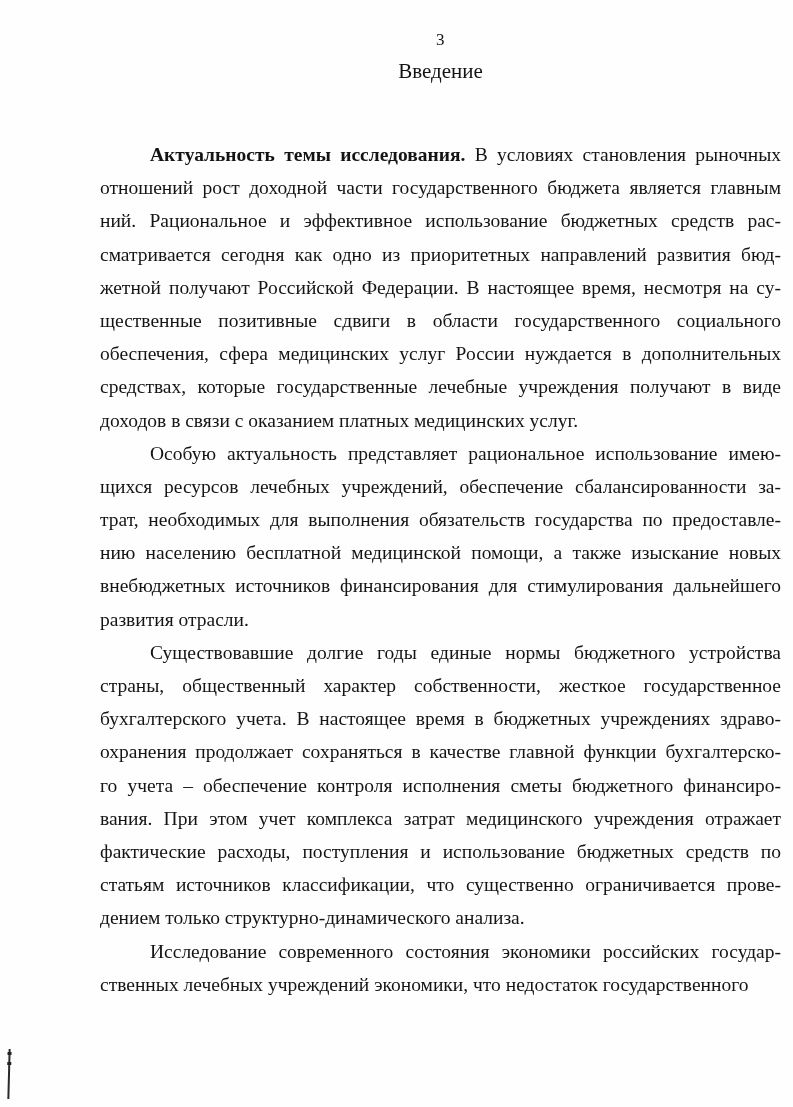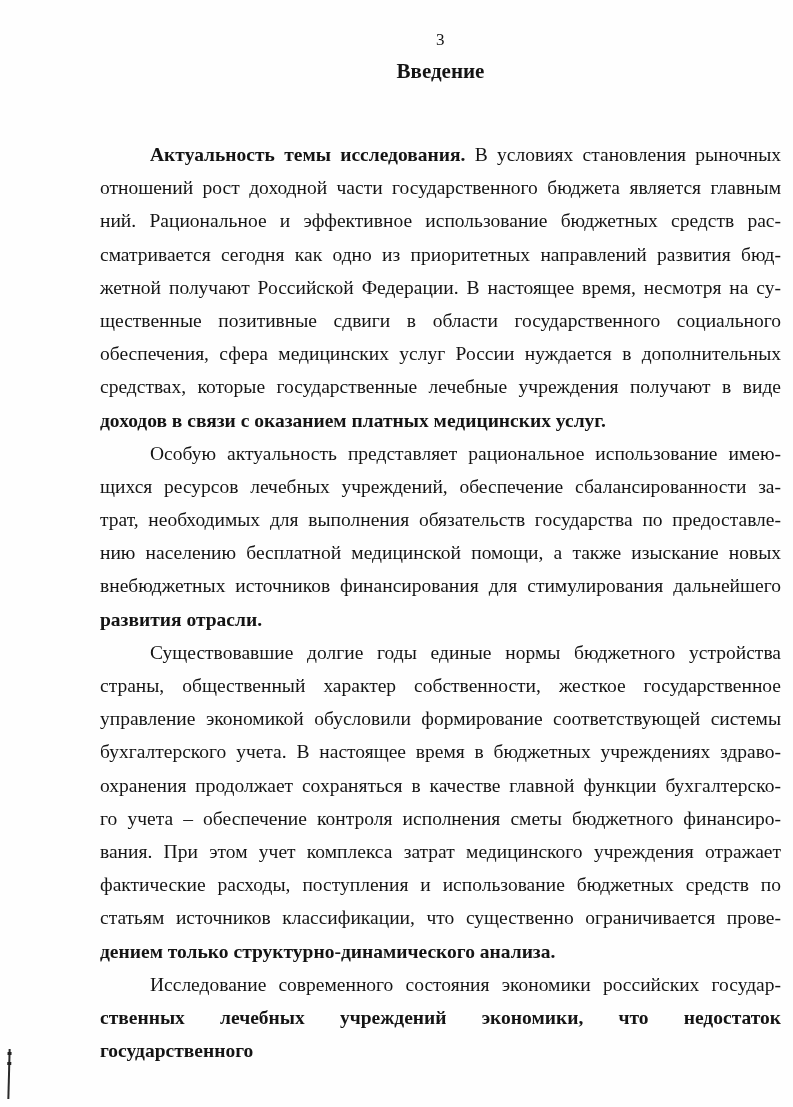--- a/index.html
+++ b/index.html
@@ -29,21 +29,21 @@
     font-size: 17px;
     letter-spacing: 0.5px;
   }
   .doc-heading {
     position: absolute;
     top: 59px;
     left: 100px;
     width: 681px;
     text-align: center;
     font-size: 21px;
-    font-weight: bold;
+    font-weight: normal;
   }
   .document-body {
     position: absolute;
     top: 138px;
     left: 100px;
     width: 681px;
     font-size: 19.5px;
   }
   .paragraph {
     margin: 0;
@@ -54,21 +54,20 @@
     text-align: justify;
     text-align-last: justify;
     white-space: normal;
     overflow: visible;
   }
   .line.para-first {
     text-indent: 50px;
   }
   .line.para-last {
     text-align-last: left;
-    font-weight: bold;
   }
   .bold-lead {
     font-weight: bold;
     margin-top: 48px;
   }
   
   .scan-mark {
     position: absolute;
     left: 8px;
     top: 1049px;
@@ -121,21 +120,20 @@
         <div class="line para-first">Особую актуальность представляет рациональное использование имею-</div>
         <div class="line">щихся ресурсов лечебных учреждений, обеспечение сбалансированности за-</div>
         <div class="line">трат, необходимых для выполнения обязательств государства по предоставле-</div>
         <div class="line">нию населению бесплатной медицинской помощи, а также изыскание новых</div>
         <div class="line">внебюджетных источников финансирования для стимулирования дальнейшего</div>
         <div class="line para-last">развития отрасли.</div>
       </div>
       <div class="paragraph">
         <div class="line para-first">Существовавшие долгие годы единые нормы бюджетного устройства</div>
         <div class="line">страны, общественный характер собственности, жесткое государственное</div>
-        <div class="line">управление экономикой обусловили формирование соответствующей системы</div>
         <div class="line">бухгалтерского учета. В настоящее время в бюджетных учреждениях здраво-</div>
         <div class="line">охранения продолжает сохраняться в качестве главной функции бухгалтерско-</div>
         <div class="line">го учета – обеспечение контроля исполнения сметы бюджетного финансиро-</div>
         <div class="line">вания. При этом учет комплекса затрат медицинского учреждения отражает</div>
         <div class="line">фактические расходы, поступления и использование бюджетных средств по</div>
         <div class="line">статьям источников классификации, что существенно ограничивается прове-</div>
         <div class="line para-last">дением только структурно-динамического анализа.</div>
       </div>
       <div class="paragraph">
         <div class="line para-first">Исследование современного состояния экономики российских государ-</div>

